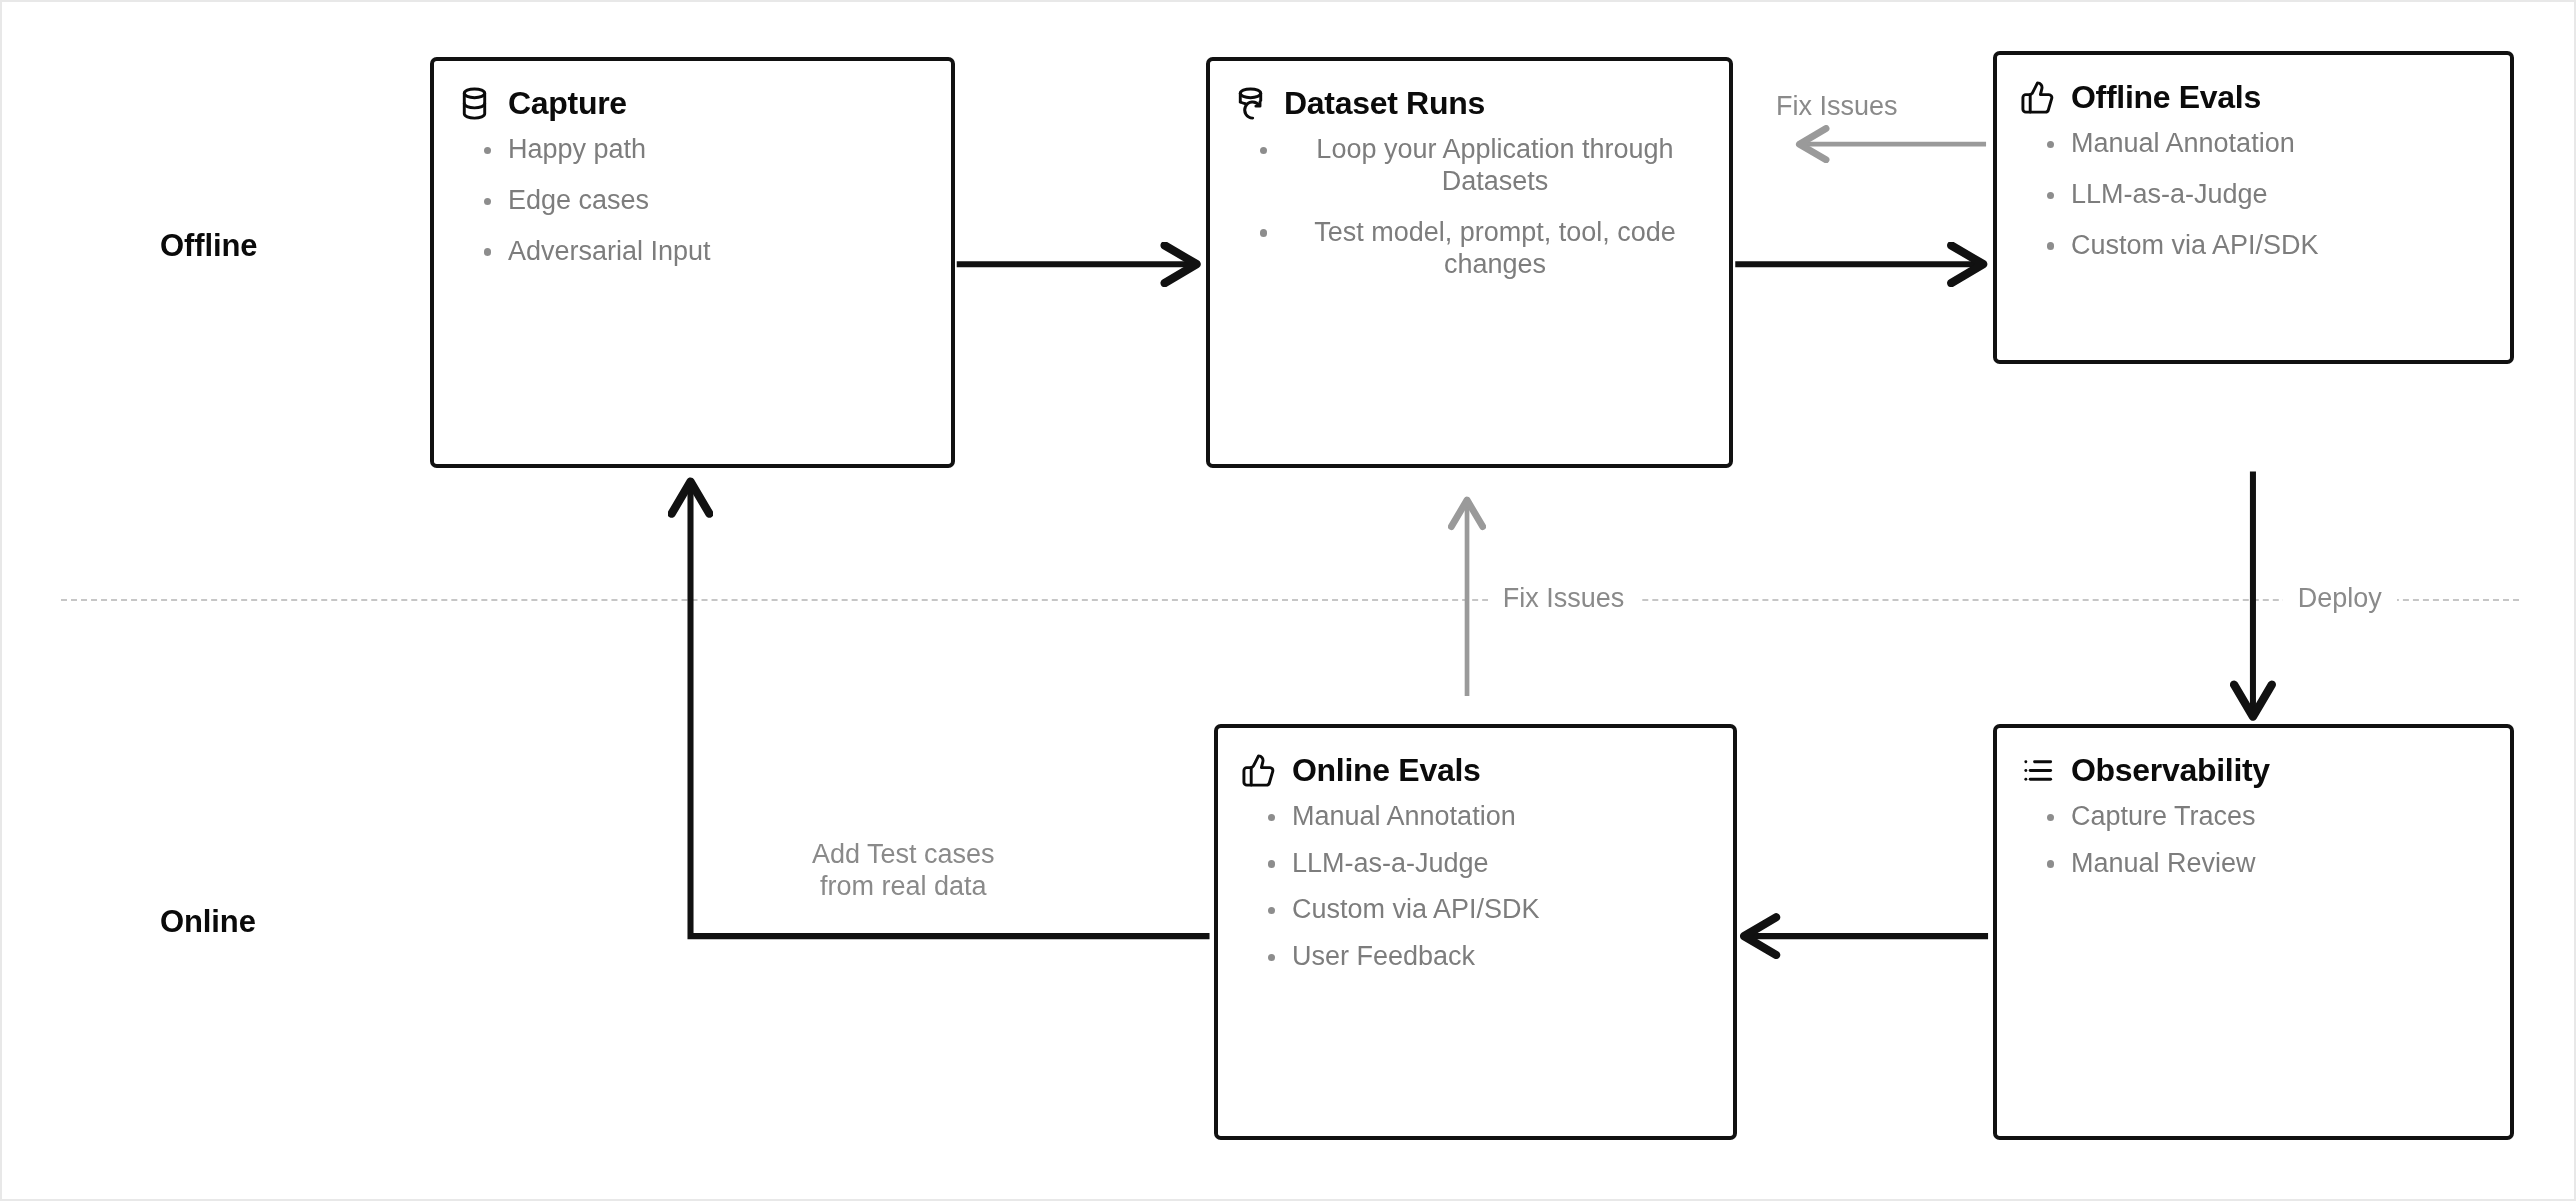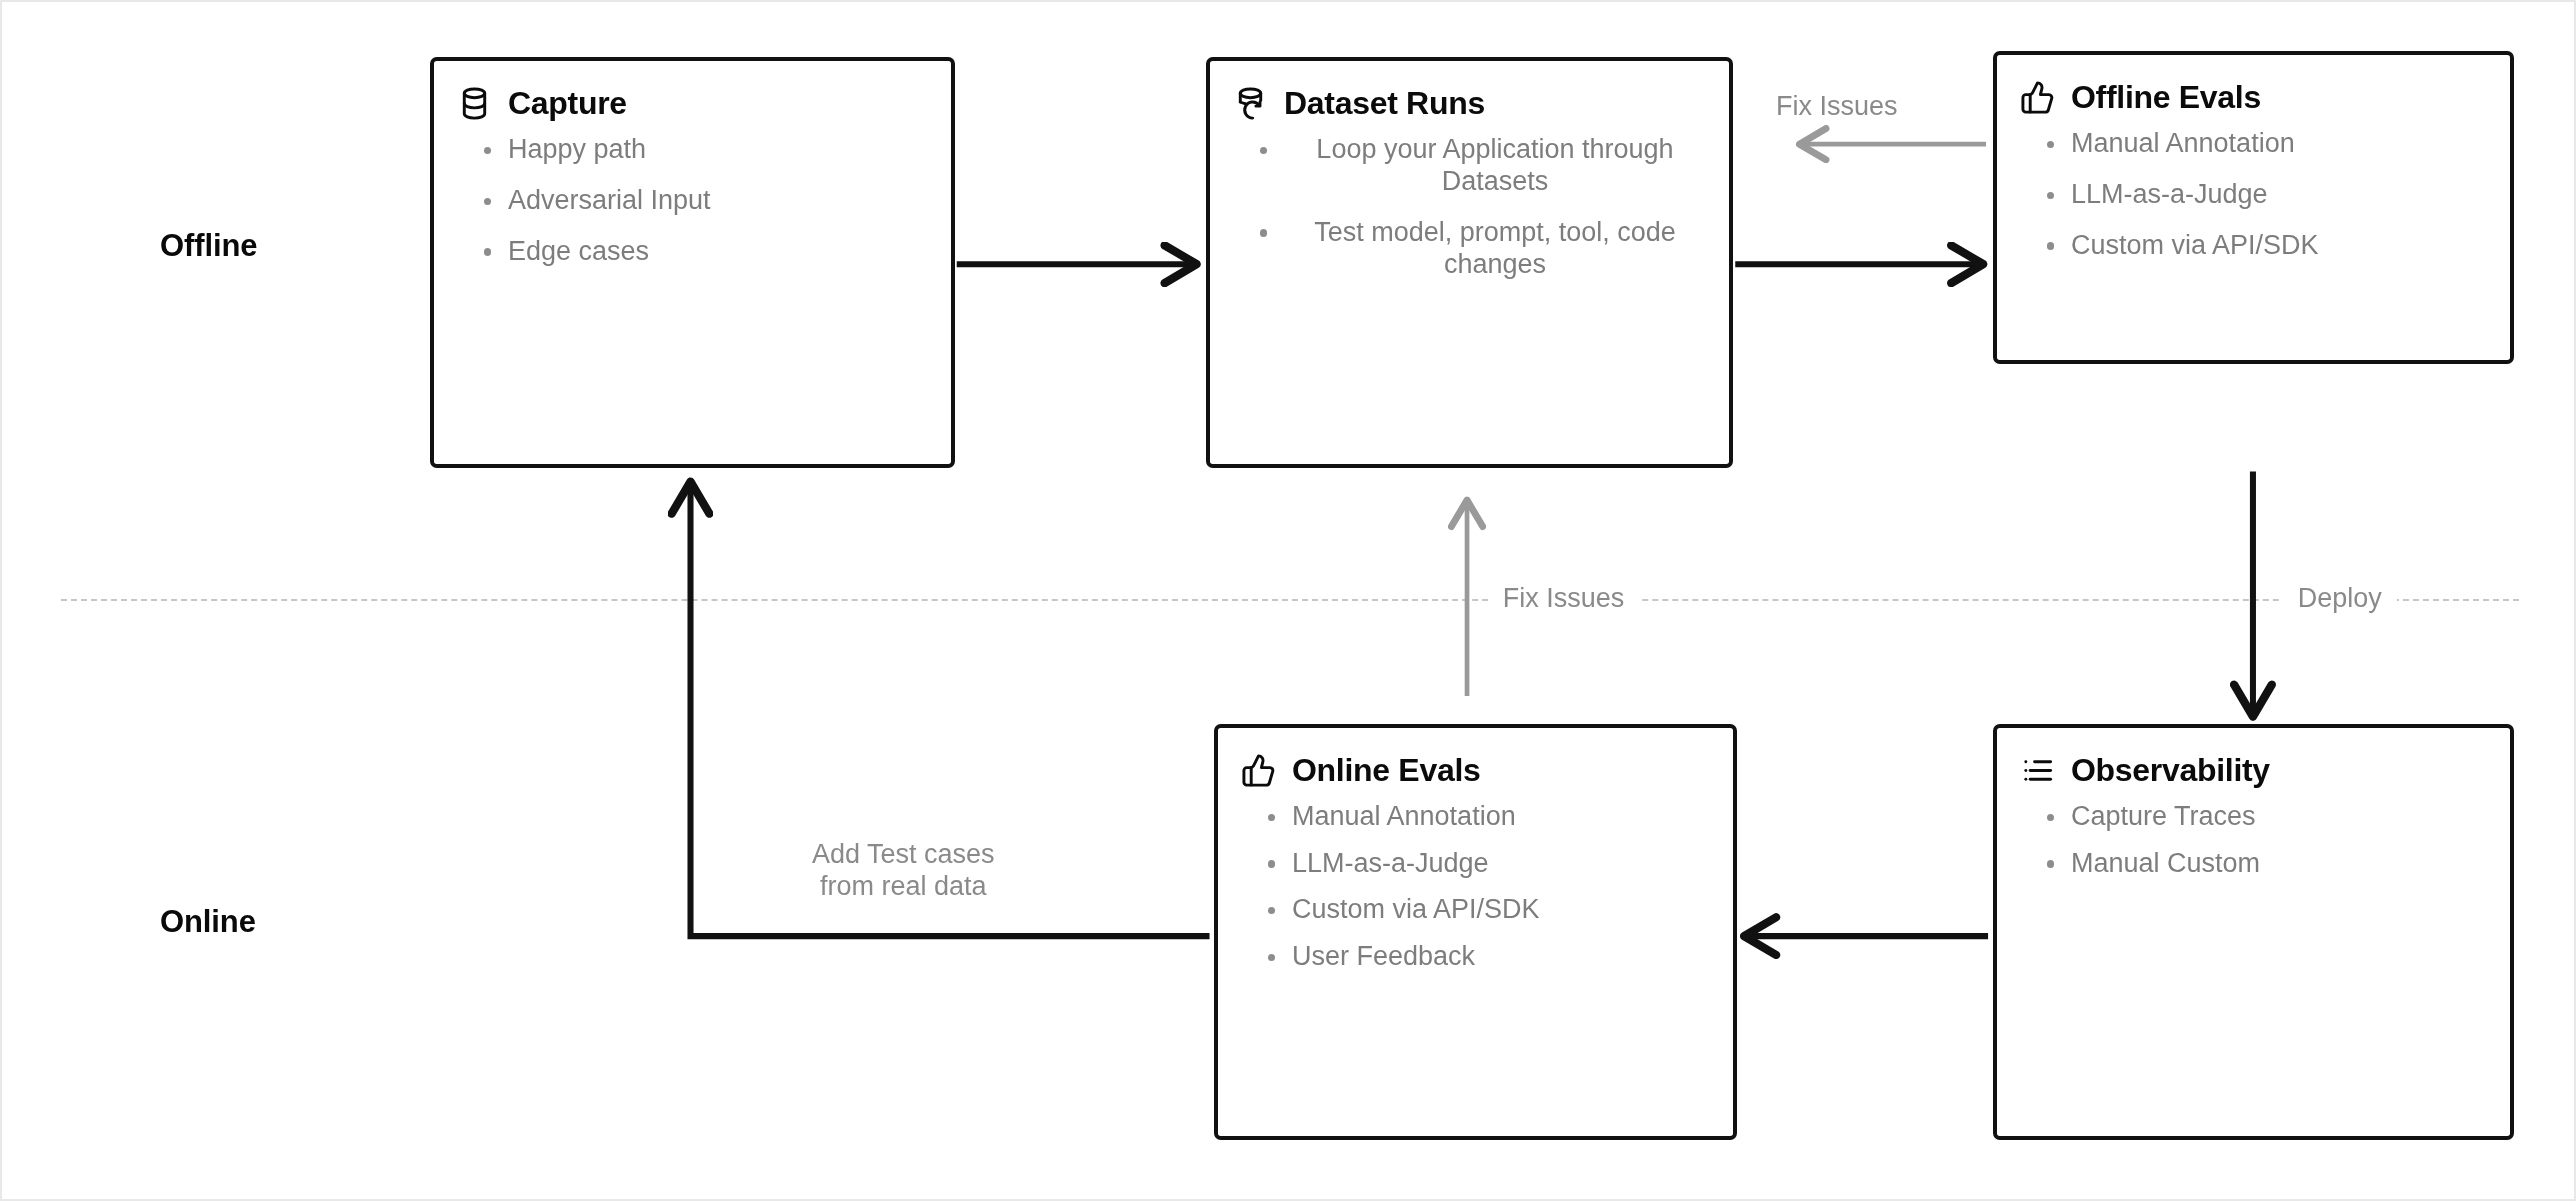--- a/index.html
+++ b/index.html
@@ -185,22 +185,22 @@
     <div class="node-head">
       <svg class="node-icon" viewBox="0 0 24 24" fill="none" stroke="#0b0b0b" stroke-width="2" stroke-linecap="round" stroke-linejoin="round">
         <ellipse cx="12" cy="5" rx="7" ry="3"></ellipse>
         <path d="M5 5v14c0 1.66 3.13 3 7 3s7-1.34 7-3V5"></path>
         <path d="M5 12c0 1.66 3.13 3 7 3s7-1.34 7-3"></path>
       </svg>
       <div class="node-title">Capture</div>
     </div>
     <ul class="node-list">
       <li>Happy path</li>
+      <li>Edge cases</li>
       <li>Adversarial Input</li>
-      <li>Edge cases</li>
     </ul>
   </div>
 
   <div class="node" id="node-dataset-runs">
     <div class="node-head">
       <svg class="node-icon" viewBox="0 0 24 24" fill="none" stroke="#0b0b0b" stroke-width="2" stroke-linecap="round" stroke-linejoin="round">
         <ellipse cx="12" cy="5" rx="7" ry="3"></ellipse>
         <path d="M19 5v5"></path>
         <path d="M5 5v6"></path>
         <path d="M5 11a14 14 0 0 0 3.5 1.2"></path>
@@ -253,18 +253,18 @@
         <path d="M7 12h14"></path>
         <path d="M7 18h14"></path>
         <path d="M4 6h.01"></path>
         <path d="M4 12h.01"></path>
         <path d="M4 18h.01"></path>
       </svg>
       <div class="node-title">Observability</div>
     </div>
     <ul class="node-list tight">
       <li>Capture Traces</li>
-      <li>Manual Custom</li>
+      <li>Manual Review</li>
     </ul>
   </div>
 
 </div>
 
 
 </body></html>

